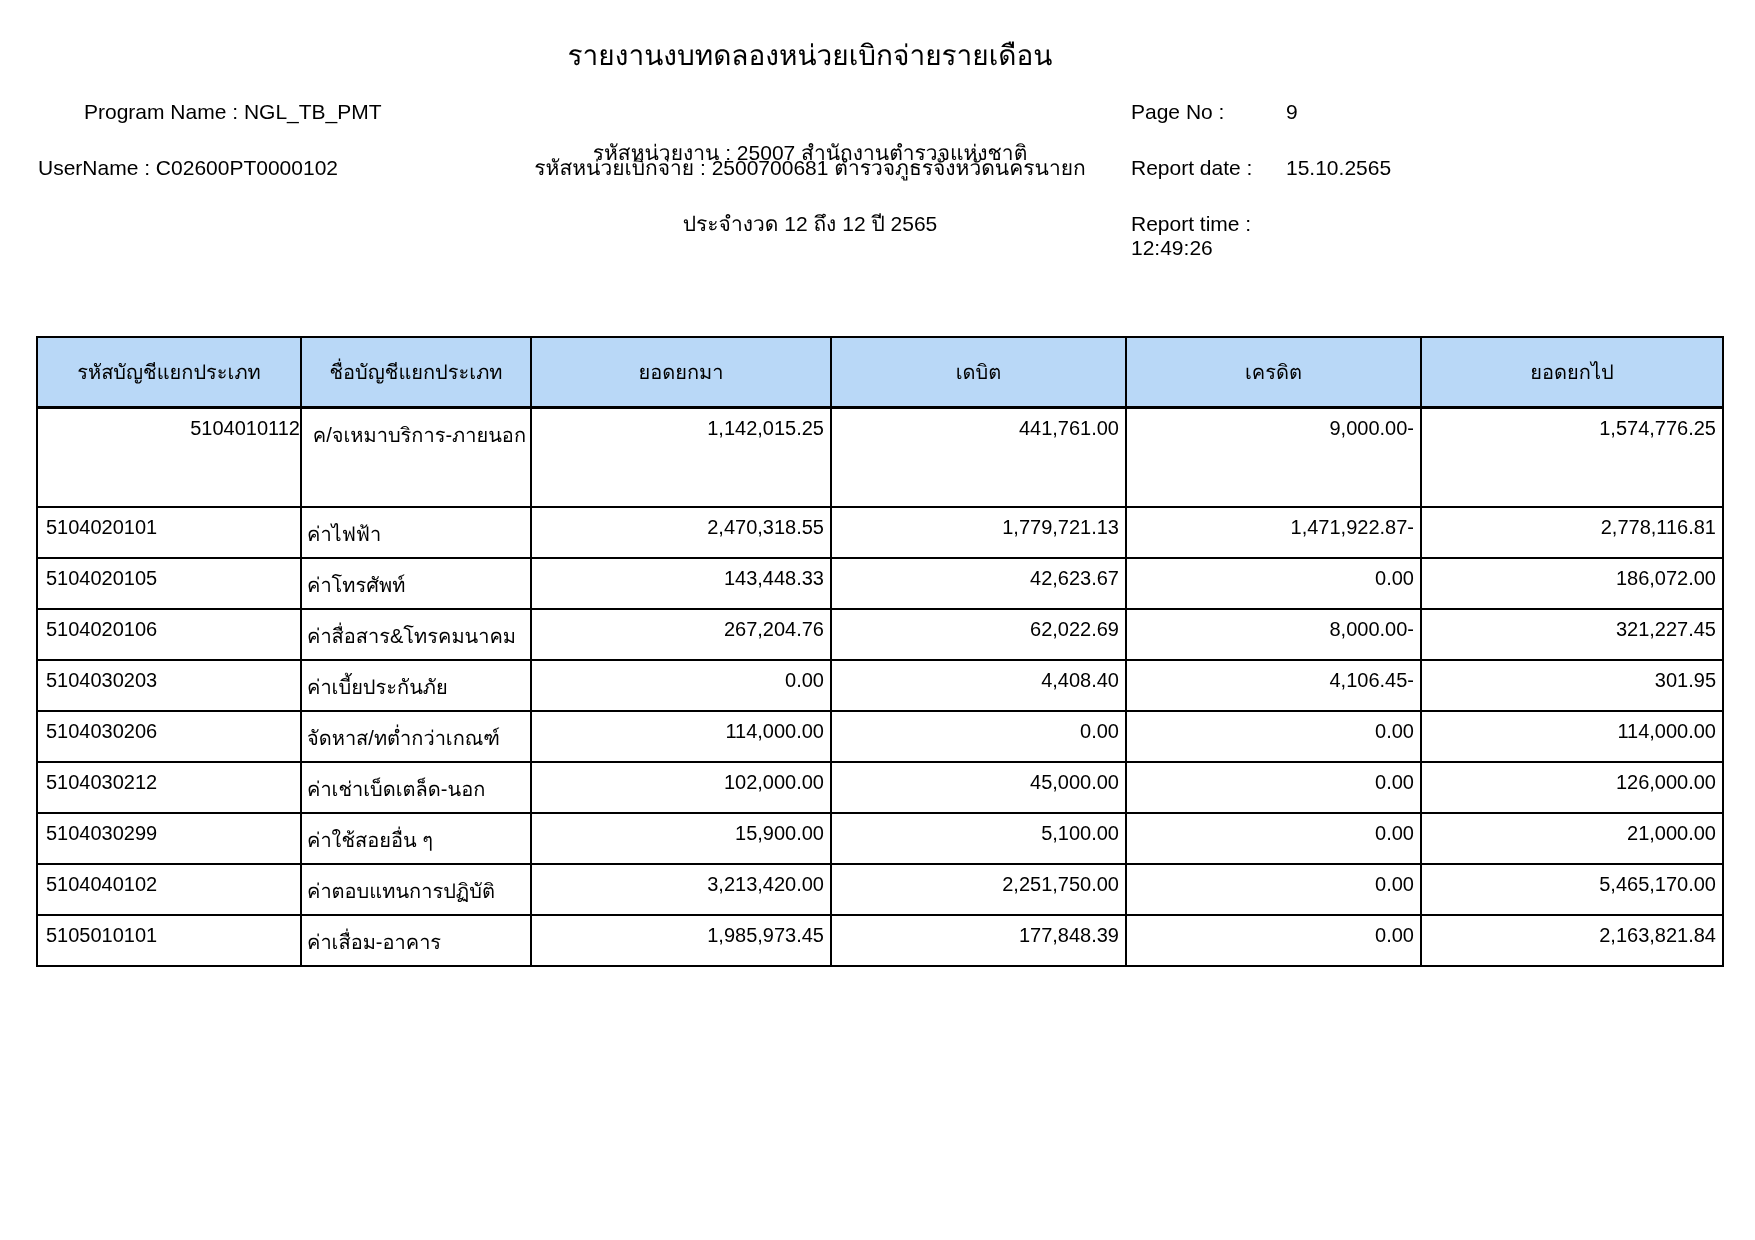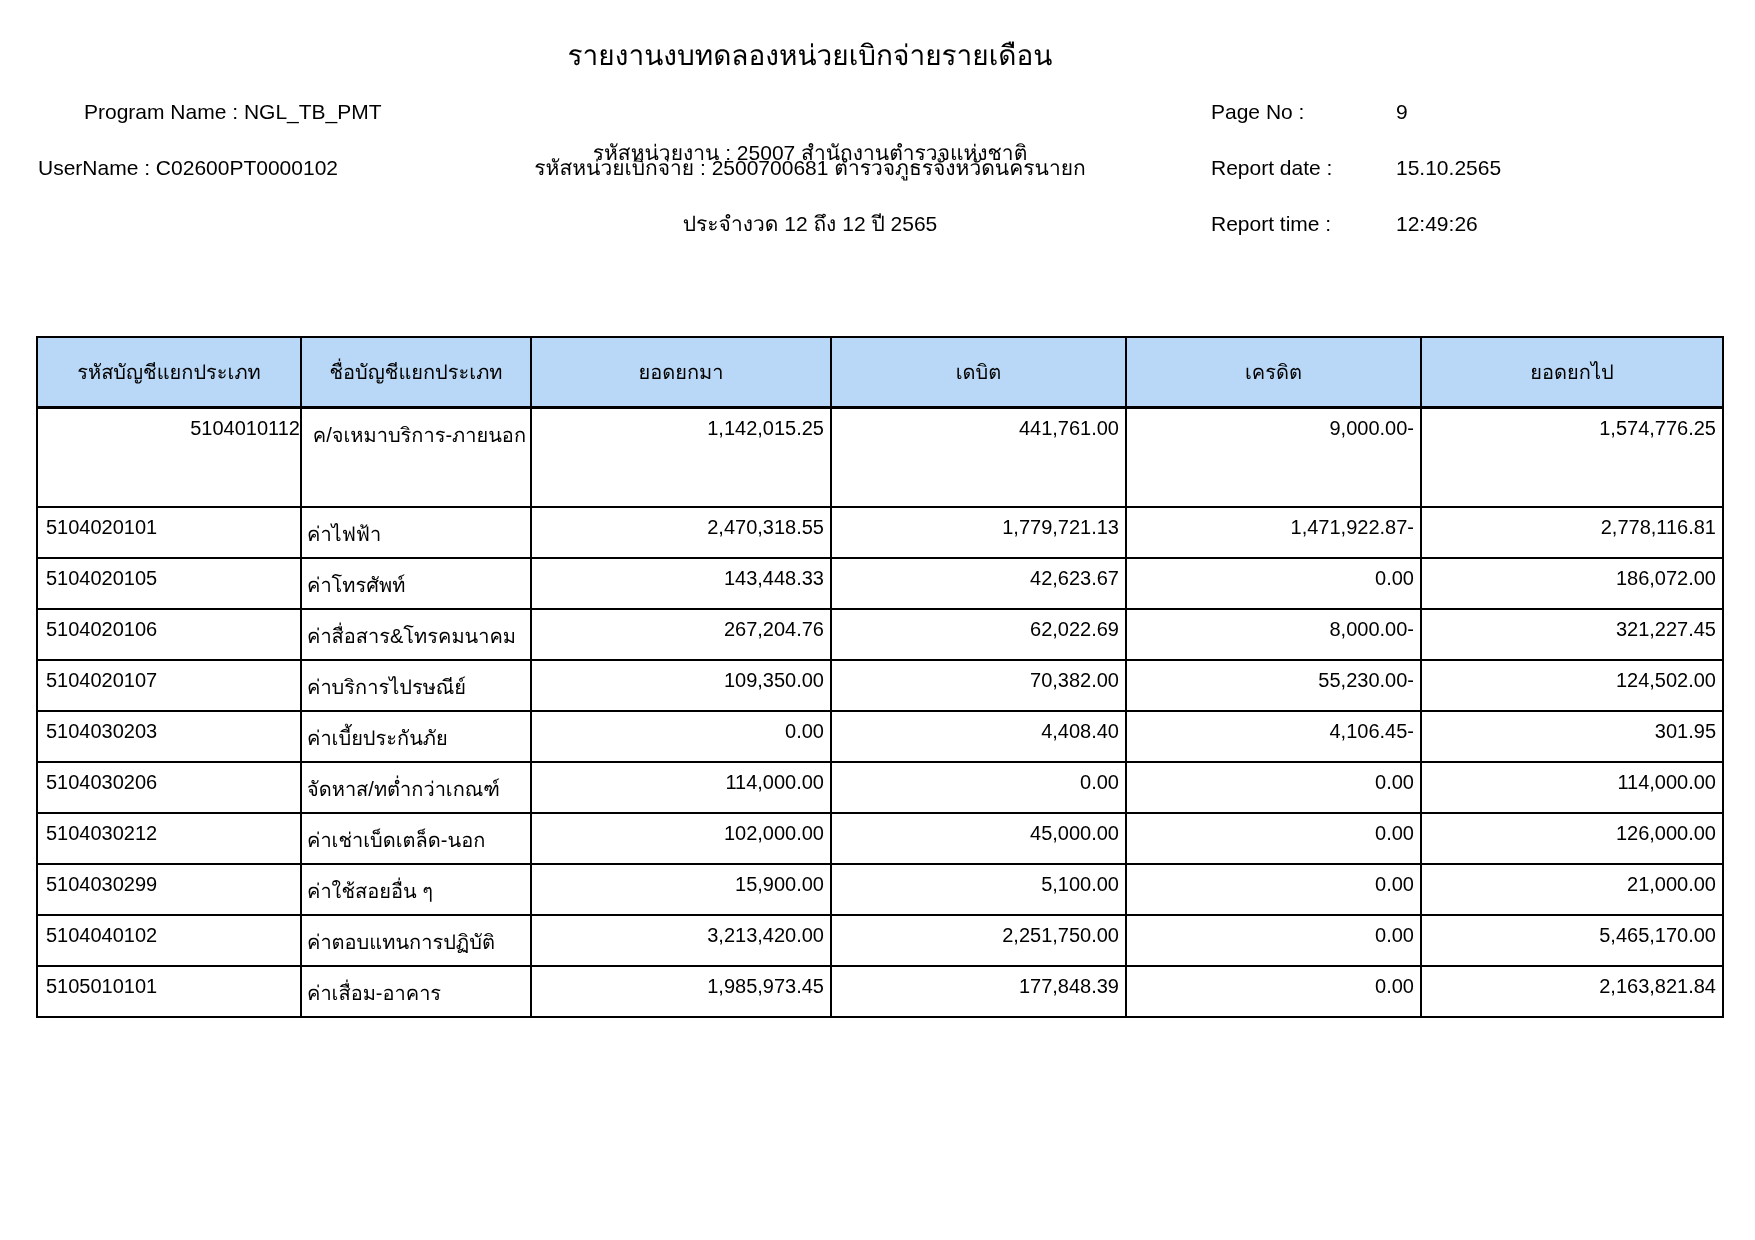--- a/index.html
+++ b/index.html
@@ -34,24 +34,24 @@
     font-size:21px;
     line-height:24px;
     white-space:nowrap;
   }
   .meta-left-1{left:38px;top:100px;margin-left:46px;}
   .meta-left-2{left:38px;top:156px;}
   .meta-center{left:0;width:1620px;text-align:center;}
   .meta-center-1{top:100px;margin-top:41px;}
   .meta-center-2{top:156px;}
   .meta-center-3{top:212px;}
-  .meta-right{left:1211px;display:flex;gap:30px;}
+  .meta-right{left:1131px;display:flex;}
   .meta-right-1{top:100px;}
   .meta-right-2{top:156px;}
-  .meta-right-3{top:212px;}
+  .meta-right-3{top:212px;flex-direction:column;}
   .meta-right .label{display:inline-block;width:155px;}
   .meta-right .value{display:inline-block;}
 
   table.report-table{
     position:absolute;
     top:336px;
     left:36px;
     width:1686px;
     border-collapse:collapse;
     table-layout:fixed;
@@ -164,28 +164,20 @@
         </tr>
         <tr>
           <td class="col-code">5104020106</td>
           <td class="col-name">ค่าสื่อสาร&amp;โทรคมนาคม</td>
           <td class="col-num">267,204.76</td>
           <td class="col-num">62,022.69</td>
           <td class="col-num">8,000.00-</td>
           <td class="col-num">321,227.45</td>
         </tr>
         <tr>
-          <td class="col-code">5104020107</td>
-          <td class="col-name">ค่าบริการไปรษณีย์</td>
-          <td class="col-num">109,350.00</td>
-          <td class="col-num">70,382.00</td>
-          <td class="col-num">55,230.00-</td>
-          <td class="col-num">124,502.00</td>
-        </tr>
-        <tr>
           <td class="col-code">5104030203</td>
           <td class="col-name">ค่าเบี้ยประกันภัย</td>
           <td class="col-num">0.00</td>
           <td class="col-num">4,408.40</td>
           <td class="col-num">4,106.45-</td>
           <td class="col-num">301.95</td>
         </tr>
         <tr>
           <td class="col-code">5104030206</td>
           <td class="col-name">จัดหาส/ทต่ำกว่าเกณฑ์</td>

